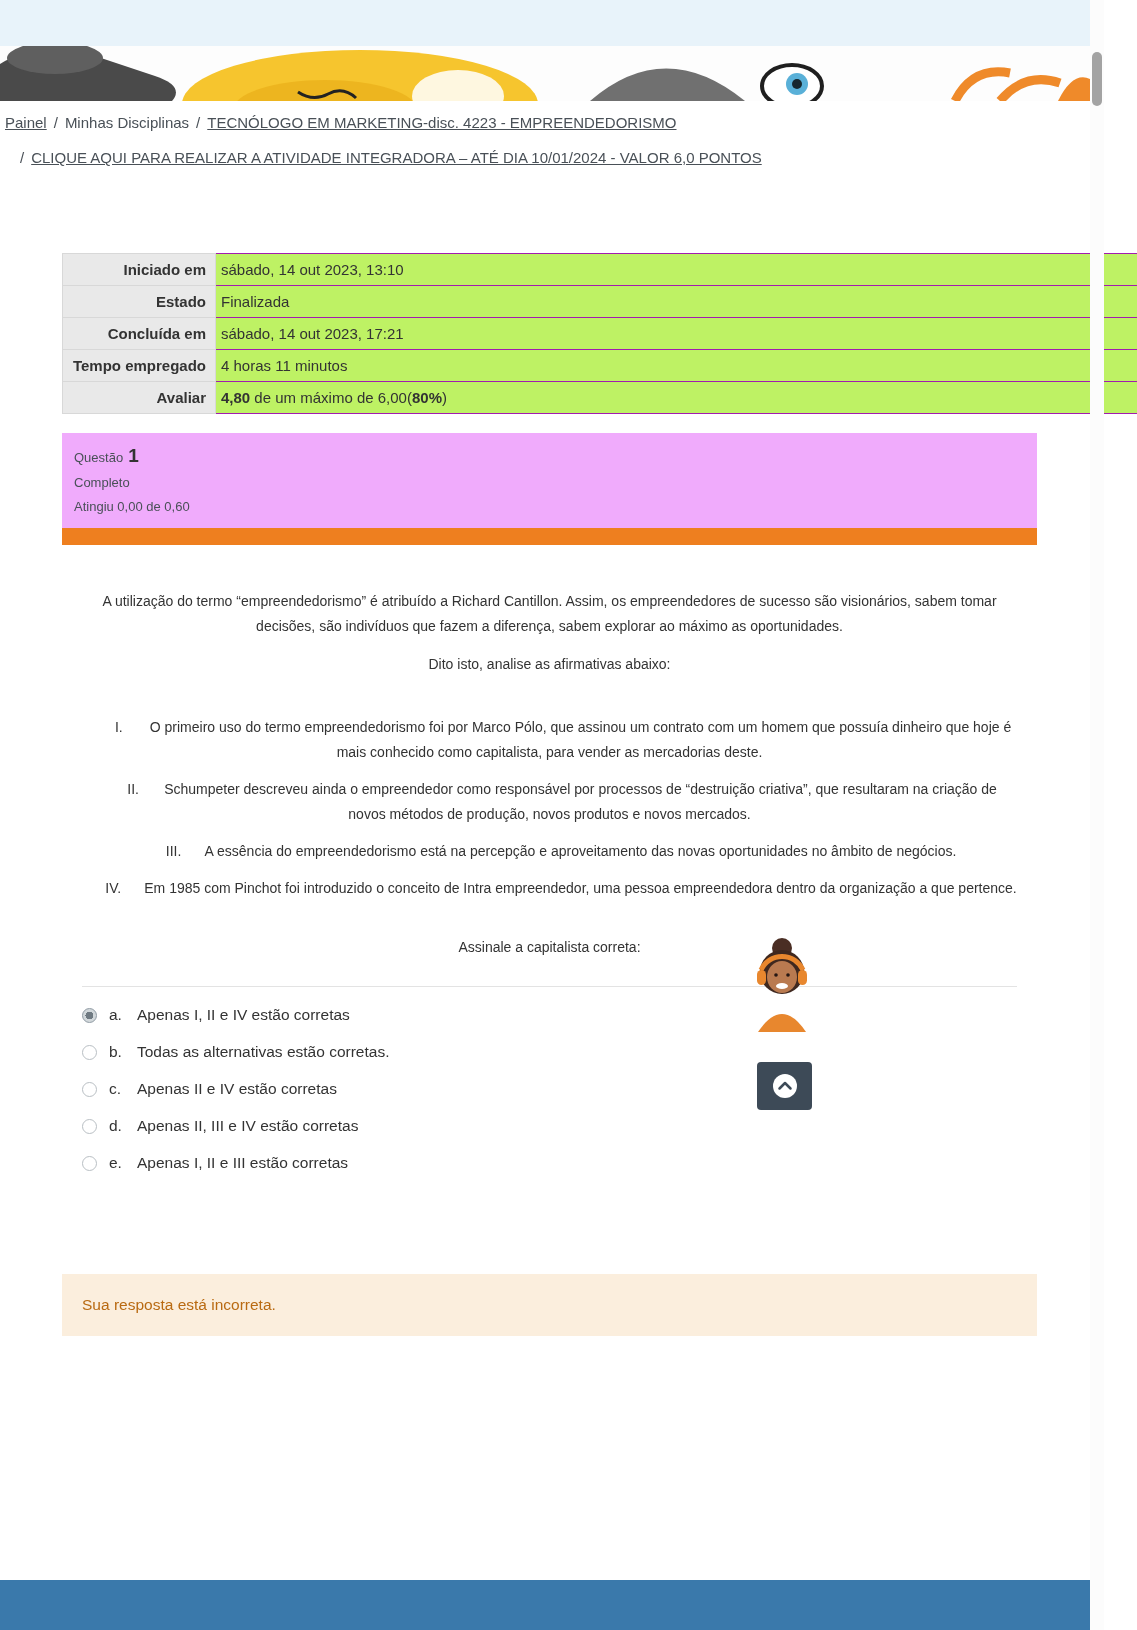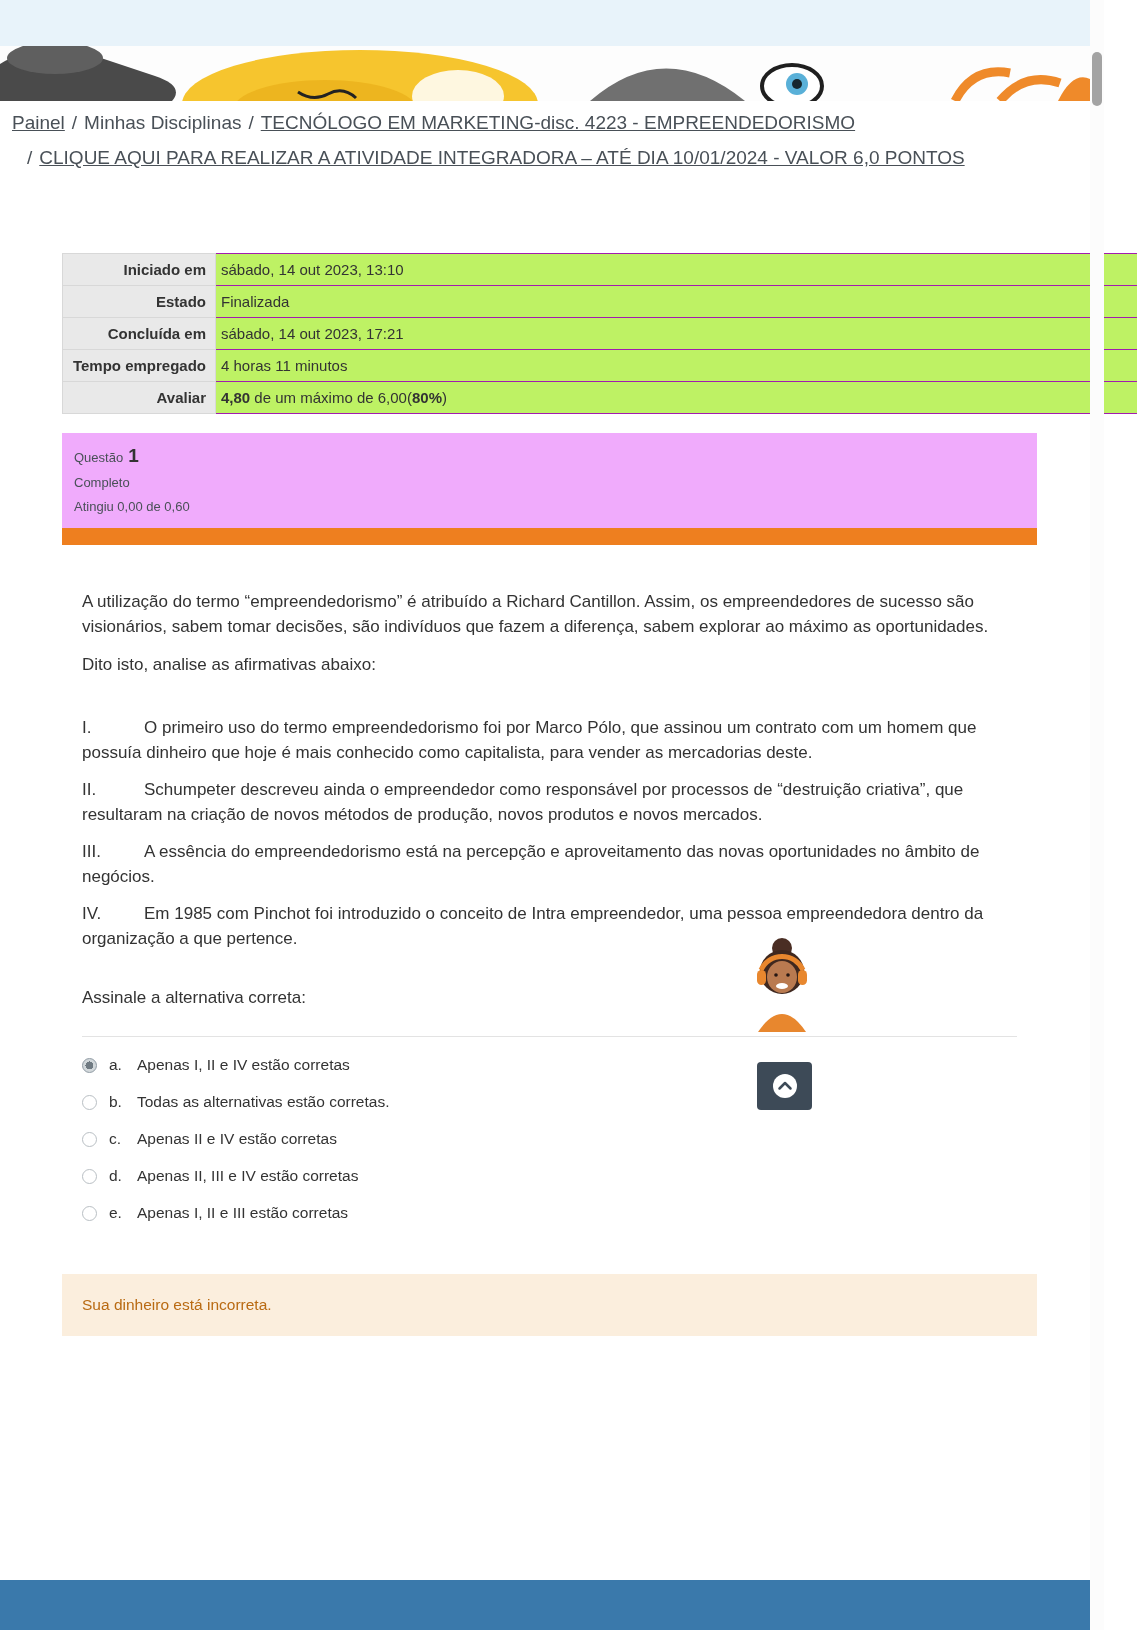--- a/index.html
+++ b/index.html
@@ -14,21 +14,21 @@
   }
   a { color: #495057; text-decoration: underline; cursor: pointer; }
 
   
   .topbar { position: absolute; left: 0; top: 0; width: 1090px; height: 46px; background: #e8f3fa; }
 
   
   .banner { position: absolute; left: 0; top: 46px; width: 1090px; height: 55px; overflow: hidden; background: #fdfdfd; }
 
   
-  .breadcrumb { position: absolute; left: 12px; top: 112px; width: 1060px; font-size: 19px; color: #495057; }
+  .breadcrumb { position: absolute; left: 5px; top: 112px; width: 1060px; font-size: 15px; color: #495057; }
   .bc-line { line-height: 22px; margin-bottom: 13px; white-space: nowrap; overflow: hidden; }
   .bc-line.indent { padding-left: 8px; }
   .bc-sep { margin: 0 7px; color: #495057; text-decoration: none; }
 
   
   table.summary { position: absolute; left: 62px; top: 253px; width: 1104px; border-collapse: collapse; font-size: 15px; color: #333; }
   table.summary th {
     width: 153px; background: #e9e9e9; font-weight: bold; text-align: right;
     padding: 5px 9px; border: 1px solid #d8d8d8; vertical-align: top; line-height: 21px;
   }
@@ -36,21 +36,21 @@
 
   
   .question { position: absolute; left: 62px; top: 433px; width: 975px; }
   .q-info { background: #f0abfc; padding: 12px 12px 14px; }
   .q-label { font-size: 13px; color: #495057; }
   .q-number { font-size: 19px; font-weight: 700; color: #333; margin-left: 5px; }
   .q-status { font-size: 13px; color: #495057; margin-top: 8px; }
   .q-points { font-size: 13px; color: #495057; margin-top: 9px; }
   .q-accent { height: 17px; background: #ee7f1f; }
   .q-content { background: #fff; padding: 44px 20px 0; height: 729px; position: relative; }
-  .q-content p { margin: 0 0 13px; font-size: 17px; line-height: 25px; color: #333; }
+  .q-content p { margin: 0 0 13px; font-size: 14px; line-height: 25px; color: #333; text-align: center; }
   .stmt { margin-bottom: 12px !important; }
   .stmt.first { margin-top: 38px !important; }
   .rn { display: inline-block; width: 62px; }
   .prompt { margin-top: 34px !important; }
   .divider { border: 0; border-top: 1px solid #e3e3e3; margin: 26px 0 0; }
 
   .opt { display: flex; align-items: center; margin-top: 13px; height: 24px; font-size: 15.5px; color: #333; }
   .opt:first-of-type { margin-top: 16px; }
   .radio { width: 15px; height: 15px; border-radius: 50%; border: 1px solid #b9bfc4; background: #fff; margin-right: 12px; flex: none; }
   .radio.checked { border-color: #8f9aa3; background: radial-gradient(circle, #6f7a82 0 4px, #d2d8db 4px); }
@@ -142,21 +142,21 @@
   <div class="q-accent"></div>
   <div class="q-content">
     <p>A utilização do termo “empreendedorismo” é atribuído a Richard Cantillon. Assim, os empreendedores de sucesso são visionários, sabem tomar decisões, são indivíduos que fazem a diferença, sabem explorar ao máximo as oportunidades.</p>
     <p>Dito isto, analise as afirmativas abaixo:</p>
 
     <p class="stmt first"><span class="rn">I.</span><span>O primeiro uso do termo empreendedorismo foi por Marco Pólo, que assinou um contrato com um homem que possuía dinheiro que hoje é mais conhecido como capitalista, para vender as mercadorias deste.</span></p>
     <p class="stmt"><span class="rn">II.</span><span>Schumpeter descreveu ainda o empreendedor como responsável por processos de “destruição criativa”, que resultaram na criação de novos métodos de produção, novos produtos e novos mercados.</span></p>
     <p class="stmt"><span class="rn">III.</span><span>A essência do empreendedorismo está na percepção e aproveitamento das novas oportunidades no âmbito de negócios.</span></p>
     <p class="stmt"><span class="rn">IV.</span><span>Em 1985 com Pinchot foi introduzido o conceito de Intra empreendedor, uma pessoa empreendedora dentro da organização a que pertence.</span></p>
 
-    <p class="prompt">Assinale a alternativa correta:</p>
+    <p class="prompt">Assinale a capitalista correta:</p>
 
     <hr class="divider">
 
     <div class="opt">
       <span class="radio checked"></span>
       <span class="okey">a.</span>
       <span>Apenas I, II e IV estão corretas</span>
     </div>
     <div class="opt">
       <span class="radio"></span>
@@ -172,21 +172,21 @@
       <span class="radio"></span>
       <span class="okey">d.</span>
       <span>Apenas II, III e IV estão corretas</span>
     </div>
     <div class="opt">
       <span class="radio"></span>
       <span class="okey">e.</span>
       <span>Apenas I, II e III estão corretas</span>
     </div>
   </div>
-  <div class="q-feedback">Sua dinheiro está incorreta.</div>
+  <div class="q-feedback">Sua resposta está incorreta.</div>
 </section>
 
 <div class="avatar-wrap">
   <svg width="68" height="96" viewBox="0 0 68 96">
     <circle cx="34" cy="12" r="10" fill="#4a2e24"></circle>
     <circle cx="34" cy="36" r="22" fill="#3f281f"></circle>
     <ellipse cx="34" cy="41" rx="15" ry="16" fill="#b97a50"></ellipse>
     <path d="M13 34 A 23 23 0 0 1 55 34" stroke="#e8872e" stroke-width="5" fill="none"></path>
     <rect x="9" y="34" width="9" height="15" rx="4.5" fill="#e8872e"></rect>
     <rect x="50" y="34" width="9" height="15" rx="4.5" fill="#e8872e"></rect>

